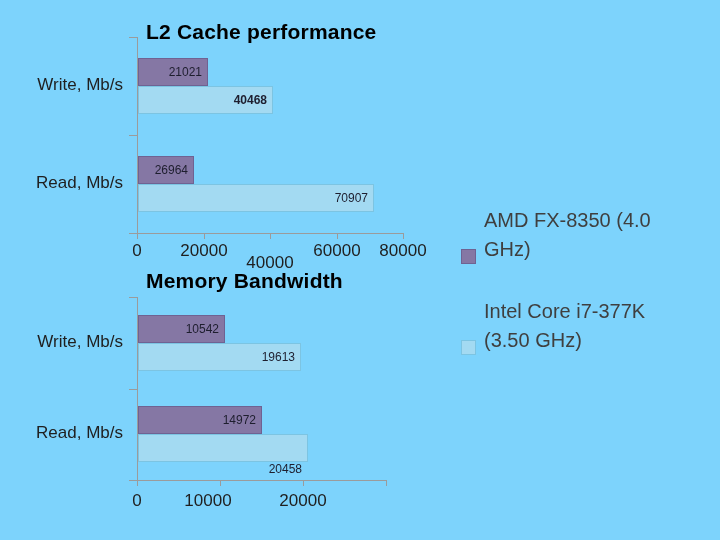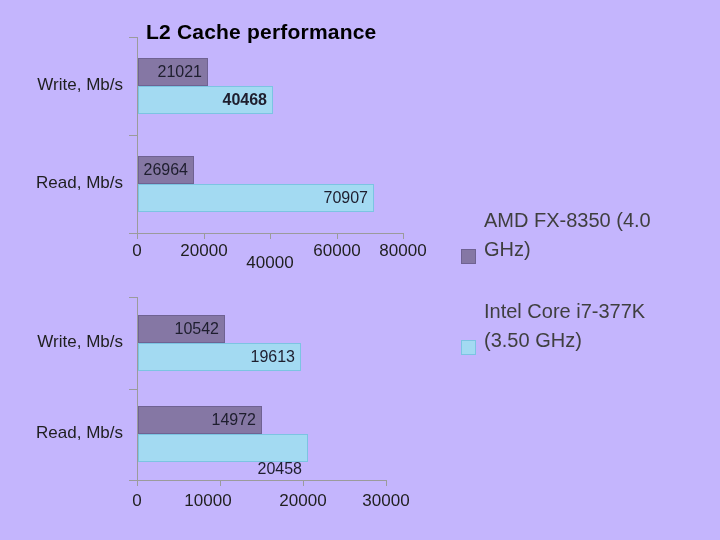--- a/index.html
+++ b/index.html
@@ -4,21 +4,21 @@
 <style>
   html, body { margin: 0; padding: 0; }
   body {
     font-family: "Liberation Sans", sans-serif;
     background: #ffffff;
   }
   #stage {
     position: relative;
     width: 720px;
     height: 540px;
-    background: #c4b5fd;
+    background: #7dd3fc;
     overflow: hidden;
   }
   .chart-root {
     position: absolute;
     inset: 0;
   }
   .chart-title {
     position: absolute;
     font-size: 21px;
     font-weight: bold;
@@ -52,21 +52,21 @@
     position: absolute;
     box-sizing: border-box;
     border: 1px solid transparent;
   }
   .bar-value-label {
     position: absolute;
     width: 56px;
     height: 14px;
     line-height: 14px;
     text-align: right;
-    font-size: 16px;
+    font-size: 12px;
     color: #1e1e2e;
     white-space: nowrap;
   }
 
   #legend {
     position: absolute;
     left: 461px;
     top: 206px;
     display: flex;
     flex-direction: column;
@@ -117,33 +117,33 @@
       <div class="bar" style="left: 138px; top: 86px; width: 135px; height: 28px; background: rgb(163, 218, 242); border-color: rgb(124, 196, 226);"></div>
       <div class="bar-value-label" style="left: 211px; top: 93px; color: rgb(30, 30, 46); font-weight: bold;">40468</div>
       <div class="category-label" style="left: 8px; top: 173px; color: rgb(31, 31, 31);">Read, Mb/s</div>
       <div class="bar" style="left: 138px; top: 156px; width: 56px; height: 28px; background: rgb(133, 119, 164); border-color: rgb(111, 98, 146);"></div>
       <div class="bar-value-label" style="left: 132px; top: 163px; color: rgb(30, 30, 46);">26964</div>
       <div class="bar" style="left: 138px; top: 184px; width: 236px; height: 28px; background: rgb(163, 218, 242); border-color: rgb(124, 196, 226);"></div>
       <div class="bar-value-label" style="left: 312px; top: 191px; color: rgb(30, 30, 46);">70907</div>
     </div>
 
   <div class="chart-root">
+    <div id="title-2" class="chart-title">Memory Bandwidth</div>
   <div class="axis-line" style="left: 137px; top: 297px; width: 1px; height: 184px; background: rgb(155, 155, 155);"></div>
       <div class="axis-line" style="left: 137px; top: 480px; width: 250px; height: 1px; background: rgb(155, 155, 155);"></div>
       <div class="tick-mark" style="left: 129px; top: 297px; width: 8px; height: 1px; background: rgb(155, 155, 155);"></div>
       <div class="tick-mark" style="left: 129px; top: 389px; width: 8px; height: 1px; background: rgb(155, 155, 155);"></div>
       <div class="tick-mark" style="left: 129px; top: 480px; width: 8px; height: 1px; background: rgb(155, 155, 155);"></div>
       <div class="tick-mark" style="left: 137px; top: 481px; width: 1px; height: 5px; background: rgb(155, 155, 155);"></div>
       <div class="tick-label" style="left: 92px; top: 491px; color: rgb(31, 31, 31);">0</div>
       <div class="tick-mark" style="left: 220px; top: 481px; width: 1px; height: 5px; background: rgb(155, 155, 155);"></div>
       <div class="tick-label" style="left: 163px; top: 491px; color: rgb(31, 31, 31);">10000</div>
       <div class="tick-mark" style="left: 303px; top: 481px; width: 1px; height: 5px; background: rgb(155, 155, 155);"></div>
       <div class="tick-label" style="left: 258px; top: 491px; color: rgb(31, 31, 31);">20000</div>
       <div class="tick-mark" style="left: 386px; top: 481px; width: 1px; height: 5px; background: rgb(155, 155, 155);"></div>
-      <div class="tick-label" style="left: 341px; top: 491px; color: rgb(31, 31, 31);">30000</div>
       <div class="category-label" style="left: 8px; top: 332px; color: rgb(31, 31, 31);">Write, Mb/s</div>
       <div class="bar" style="left: 138px; top: 315px; width: 87px; height: 28px; background: rgb(133, 119, 164); border-color: rgb(111, 98, 146);"></div>
       <div class="bar-value-label" style="left: 163px; top: 322px; color: rgb(30, 30, 46);">10542</div>
       <div class="bar" style="left: 138px; top: 343px; width: 163px; height: 28px; background: rgb(163, 218, 242); border-color: rgb(124, 196, 226);"></div>
       <div class="bar-value-label" style="left: 239px; top: 350px; color: rgb(30, 30, 46);">19613</div>
       <div class="category-label" style="left: 8px; top: 423px; color: rgb(31, 31, 31);">Read, Mb/s</div>
       <div class="bar" style="left: 138px; top: 406px; width: 124px; height: 28px; background: rgb(133, 119, 164); border-color: rgb(111, 98, 146);"></div>
       <div class="bar-value-label" style="left: 200px; top: 413px; color: rgb(30, 30, 46);">14972</div>
       <div class="bar" style="left: 138px; top: 434px; width: 170px; height: 28px; background: rgb(163, 218, 242); border-color: rgb(124, 196, 226);"></div>
       <div class="bar-value-label" style="left: 246px; top: 462px; color: rgb(30, 30, 46);">20458</div>

